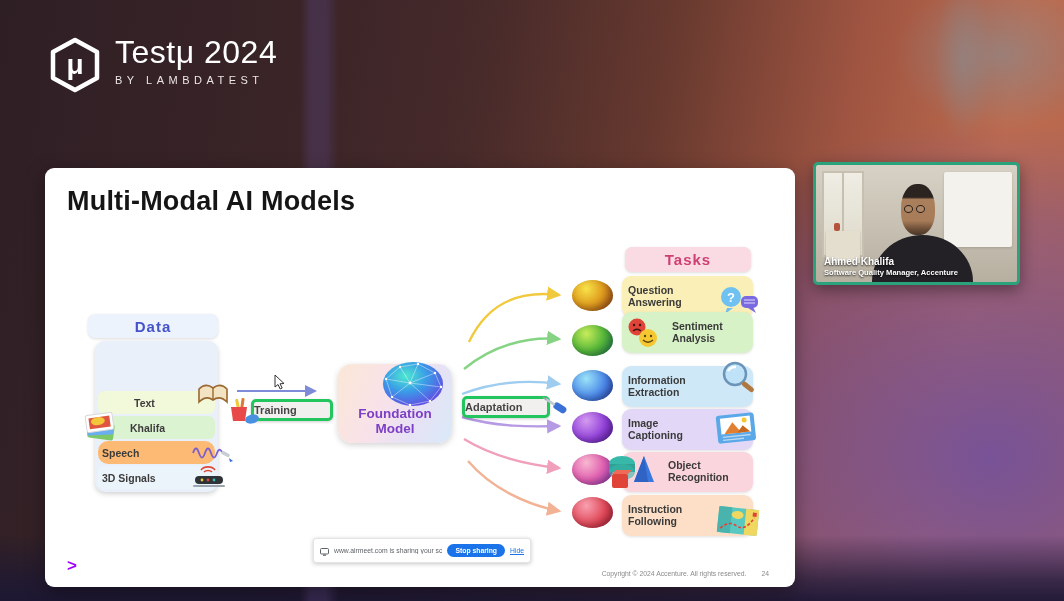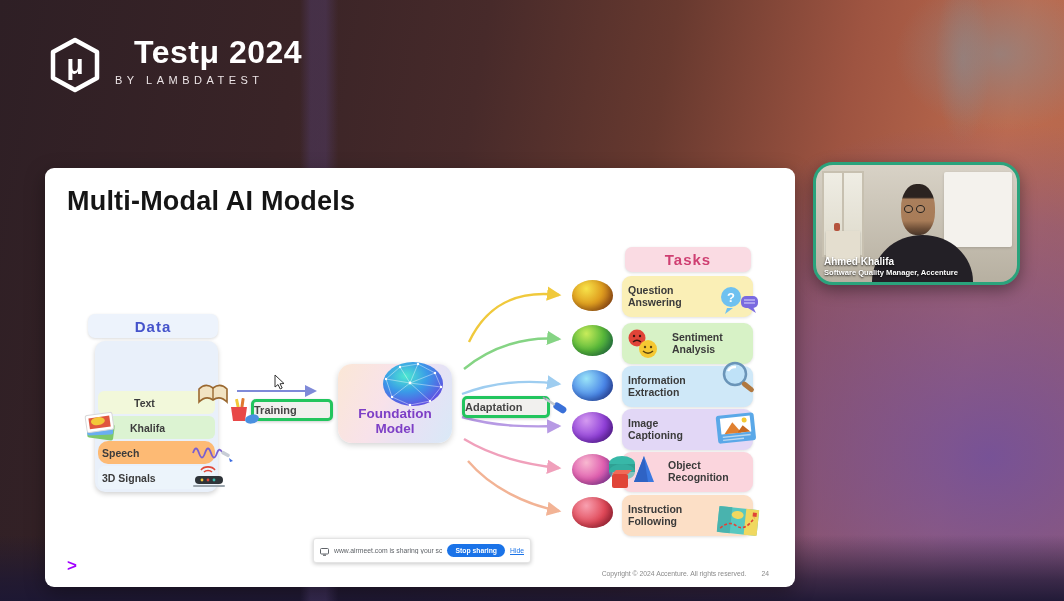--- a/index.html
+++ b/index.html
@@ -11,21 +11,21 @@
       radial-gradient(ellipse 40px 120px at 90.5% 10%, rgba(138,138,142,0.5), transparent 70%),
       linear-gradient(to right, transparent 28.2%, rgba(86,66,120,0.40) 29.2%, rgba(86,66,120,0.40) 30.6%, transparent 31.8%),
       linear-gradient(to top, rgba(28,23,52,0.95) 0%, rgba(28,23,52,0.72) 3.5%, transparent 11%),
       radial-gradient(ellipse 520px 430px at 93% 76%, rgba(110,79,160,0.88), rgba(110,79,160,0.38) 55%, transparent 78%),
       linear-gradient(100deg,#2e1f25 0%,#3a2427 26%,#472a2a 42%,#67392f 58%,#9e5441 74%,#bd6b4e 88%,#b2654d 100%);
   }
 
   
   .logo{position:absolute;left:48px;top:36px;display:flex;gap:13px;align-items:flex-start;}
   .logo svg{display:block;}
-  .brand{font-size:32px;font-weight:700;color:#fff;letter-spacing:0.5px;line-height:1;margin-left:19px;}
+  .brand{font-size:32px;font-weight:400;color:#fff;letter-spacing:0.5px;line-height:1;}
   .brand-sub{font-size:11px;color:#ece4e6;letter-spacing:4.5px;margin-top:6px;font-weight:500;}
 
   
   .slide{position:absolute;left:45px;top:168px;width:750px;height:419px;background:#fff;
          border-radius:9px;box-shadow:0 6px 20px rgba(0,0,0,0.35);}
   .slide-title{position:absolute;left:22px;top:18px;font-size:27px;font-weight:800;color:#151515;letter-spacing:0.2px;}
 
   .pill-header{position:absolute;display:flex;align-items:center;justify-content:center;
                font-weight:800;font-size:15px;letter-spacing:1px;border-radius:7px;
                box-shadow:0 1px 3px rgba(0,0,0,0.14);}
@@ -67,21 +67,21 @@
   .s3{top:202px;background:radial-gradient(circle at 35% 28%,#9ae4f8,#4a86e8 55%,#2a3fae);}
   .s4{top:244px;background:radial-gradient(circle at 35% 28%,#d49af0,#9040d8 55%,#5a18a0);}
   .s5{top:286px;background:radial-gradient(circle at 35% 28%,#f8b8d0,#e060b0 50%,#8838c0);}
   .s6{top:329px;background:radial-gradient(circle at 35% 28%,#f8a0b0,#e04858 55%,#b02038);}
 
   .task{position:absolute;left:577px;width:131px;border-radius:9px;display:flex;align-items:center;
         padding:0 6px;font-size:10.5px;font-weight:bold;color:#3a3a3a;line-height:1.12;
         box-shadow:0 1px 3px rgba(0,0,0,0.12);}
   .task .ico{position:absolute;}
   .t1{top:108px;height:41px;background:#faefb6;}
-  .t2{top:155px;height:41px;background:#d7f2c6;}
+  .t2{top:144px;height:41px;background:#d7f2c6;}
   .t3{top:198px;height:41px;background:#cfe8f8;}
   .t4{top:241px;height:41px;background:#e2d7f6;}
   .t5{top:284px;height:40px;background:#fbd5dd;}
   .t6{top:327px;height:41px;background:#fcdfc6;}
   .task .lbl{width:72px;}
 
   .cursor{position:absolute;left:228px;top:206px;}
 
   .share-bar{position:absolute;left:268px;top:370px;width:218px;height:25px;background:#fff;
              border:1px solid #e4e4e4;border-radius:3px;box-shadow:0 1px 4px rgba(0,0,0,0.22);
@@ -89,21 +89,21 @@
   .share-msg{flex:1;font-size:6.8px;color:#5f6368;white-space:nowrap;overflow:hidden;}
   .stop-btn{background:#1a73e8;color:#fff;border:none;border-radius:10px;padding:3px 8px;
             font-size:6.8px;font-weight:bold;cursor:pointer;white-space:nowrap;}
   .hide-link{font-size:6.8px;color:#1a73e8;text-decoration:underline;cursor:pointer;}
 
   .acc-mark{position:absolute;left:22px;top:388px;color:#a100ff;font-size:17px;font-weight:800;}
   .slide-footer{position:absolute;right:26px;top:402px;display:flex;gap:15px;align-items:baseline;
                 font-size:6.8px;color:#8a8a8a;}
 
   
-  .webcam{position:absolute;left:813px;top:162px;width:207px;height:123px;border-radius:20px;
+  .webcam{position:absolute;left:813px;top:162px;width:207px;height:123px;border-radius:5px;
           border:3px solid #2aa37c;box-shadow:0 5px 16px rgba(0,0,0,0.4);overflow:hidden;
           background:linear-gradient(#d8d2c6,#b7b0a1);}
   .cam-window{position:absolute;left:3%;top:5%;width:21%;height:74%;
               background:linear-gradient(#efede4,#ddd9ca);border:2px solid #c7c0b0;}
   .cam-window:after{content:"";position:absolute;left:46%;top:0;width:2px;height:100%;background:#c7c0b0;}
   .cam-board{position:absolute;right:2.5%;top:6%;width:34%;height:64%;background:#f4f2ed;
              border-radius:2px;box-shadow:0 1px 3px rgba(0,0,0,0.15);}
   .cam-desk{position:absolute;left:5%;bottom:16%;width:17%;height:28%;background:#e4decf;
             box-shadow:0 1px 2px rgba(0,0,0,0.2);}
   .cam-plant{position:absolute;left:9%;bottom:44%;width:6px;height:8px;background:#b5543e;border-radius:2px;}

